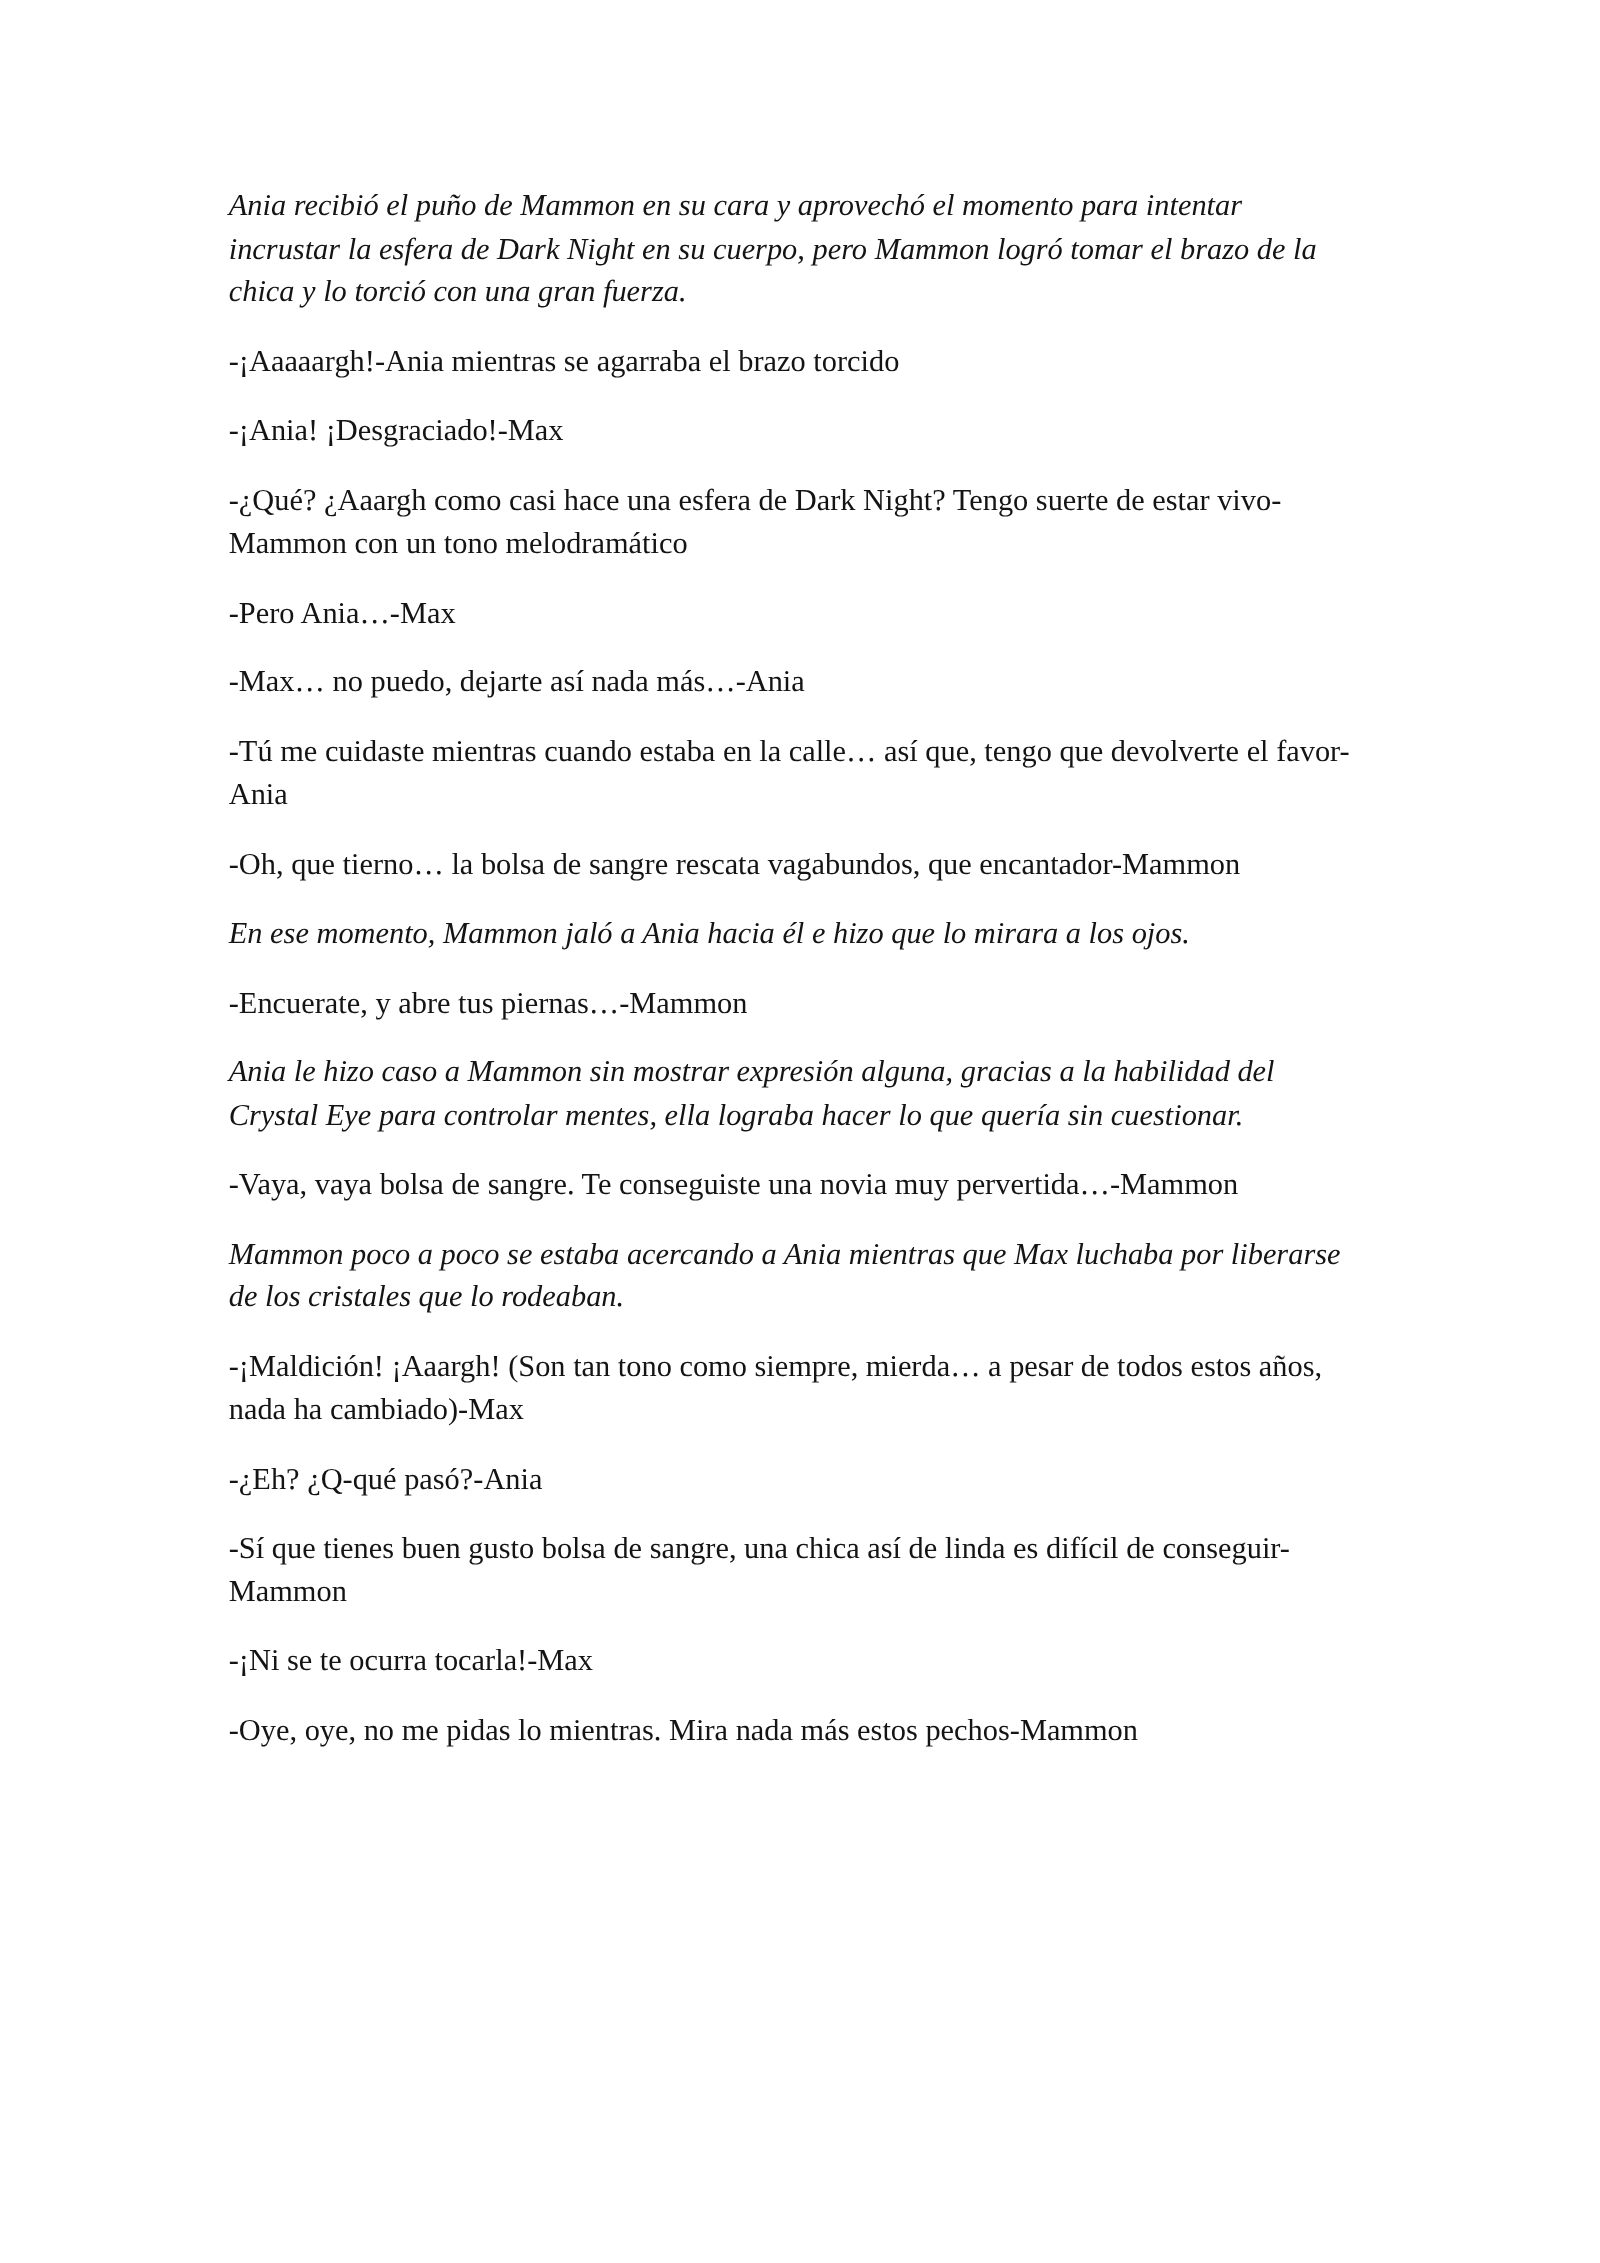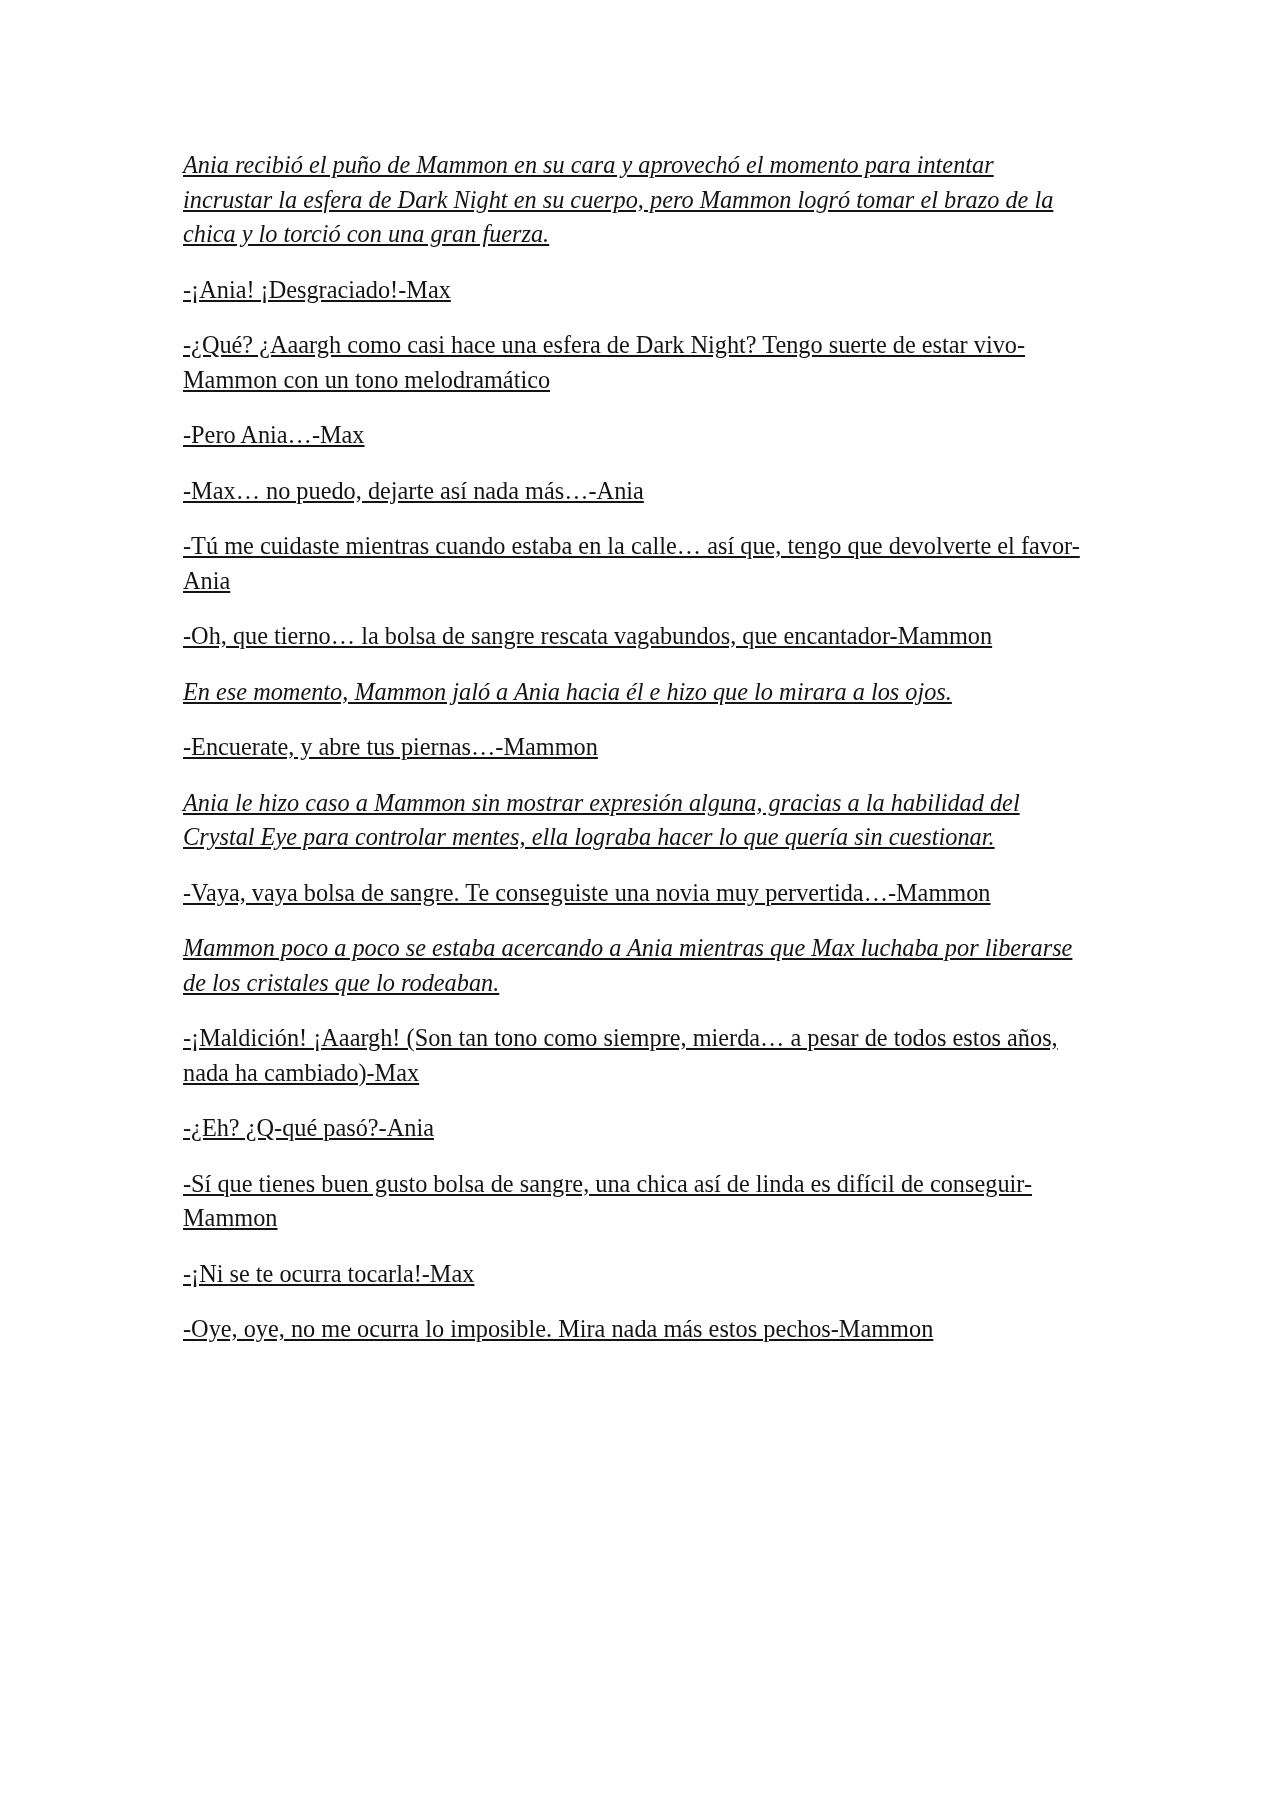--- a/index.html
+++ b/index.html
@@ -19,40 +19,40 @@
       top: 148px;
       width: 905px;
       font-family: "Liberation Serif", "DejaVu Serif", serif;
       font-size: 24.3px;
       line-height: 34.5px;
       color: #141414;
     }
     .para {
       margin: 0 0 21px 0;
       padding: 0;
-      text-decoration: underline;
     }
     .para.narration {
       font-style: italic;
     }
   </style>
 </head>
 <body>
 
 <div class="page">
   <p class="para narration">Ania recibió el puño de Mammon en su cara y aprovechó el momento para intentar incrustar la esfera de Dark Night en su cuerpo, pero Mammon logró tomar el brazo de la chica y lo torció con una gran fuerza.</p>
+  <p class="para dialogue">-¡Aaaaargh!-Ania mientras se agarraba el brazo torcido</p>
   <p class="para dialogue">-¡Ania! ¡Desgraciado!-Max</p>
   <p class="para dialogue">-¿Qué? ¿Aaargh como casi hace una esfera de Dark Night? Tengo suerte de estar vivo-Mammon con un tono melodramático</p>
   <p class="para dialogue">-Pero Ania…-Max</p>
   <p class="para dialogue">-Max… no puedo, dejarte así nada más…-Ania</p>
   <p class="para dialogue">-Tú me cuidaste mientras cuando estaba en la calle… así que, tengo que devolverte el favor-Ania</p>
   <p class="para dialogue">-Oh, que tierno… la bolsa de sangre rescata vagabundos, que encantador-Mammon</p>
   <p class="para narration">En ese momento, Mammon jaló a Ania hacia él e hizo que lo mirara a los ojos.</p>
   <p class="para dialogue">-Encuerate, y abre tus piernas…-Mammon</p>
   <p class="para narration">Ania le hizo caso a Mammon sin mostrar expresión alguna, gracias a la habilidad del Crystal Eye para controlar mentes, ella lograba hacer lo que quería sin cuestionar.</p>
   <p class="para dialogue">-Vaya, vaya bolsa de sangre. Te conseguiste una novia muy pervertida…-Mammon</p>
   <p class="para narration">Mammon poco a poco se estaba acercando a Ania mientras que Max luchaba por liberarse de los cristales que lo rodeaban.</p>
   <p class="para dialogue">-¡Maldición! ¡Aaargh! (Son tan tono como siempre, mierda… a pesar de todos estos años, nada ha cambiado)-Max</p>
   <p class="para dialogue">-¿Eh? ¿Q-qué pasó?-Ania</p>
   <p class="para dialogue">-Sí que tienes buen gusto bolsa de sangre, una chica así de linda es difícil de conseguir-Mammon</p>
   <p class="para dialogue">-¡Ni se te ocurra tocarla!-Max</p>
-  <p class="para dialogue">-Oye, oye, no me ocurra lo imposible. Mira nada más estos pechos-Mammon</p>
+  <p class="para dialogue">-Oye, oye, no me pidas lo mientras. Mira nada más estos pechos-Mammon</p>
 </div>
 
 </body></html>

